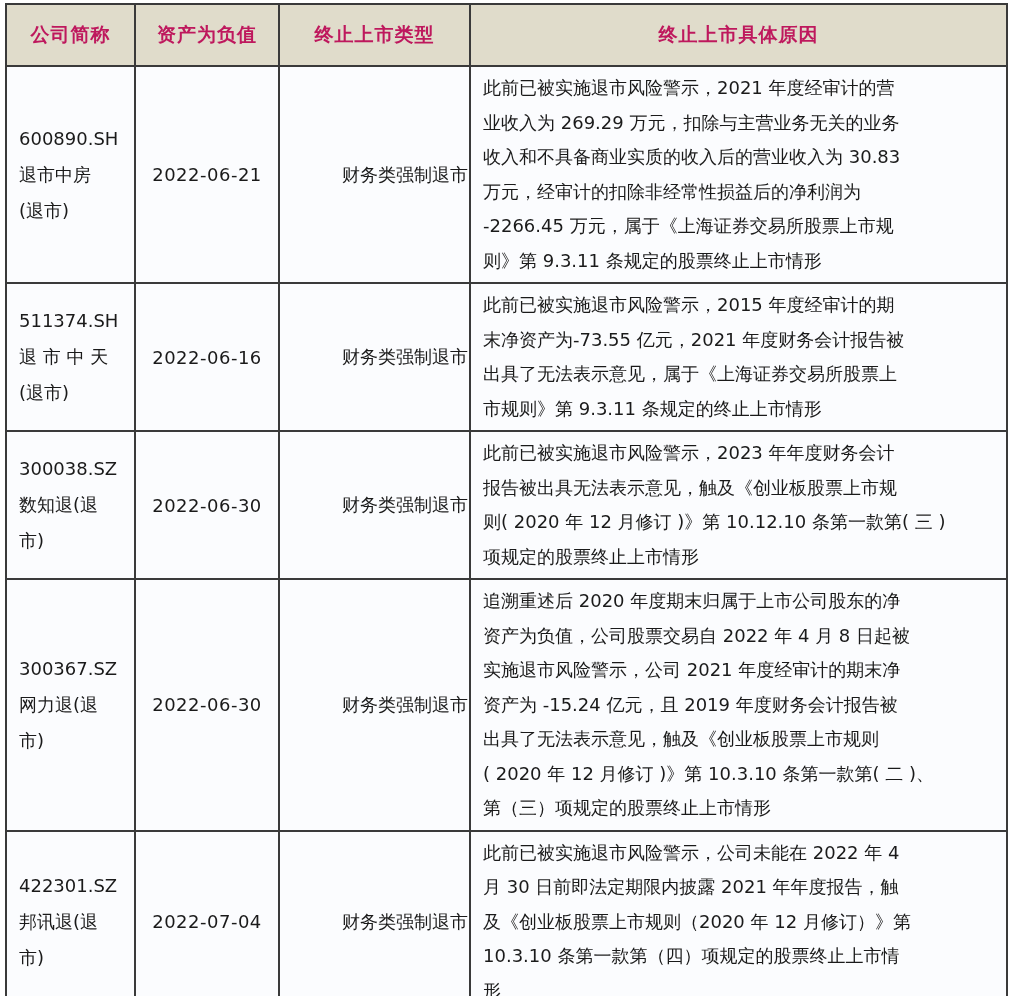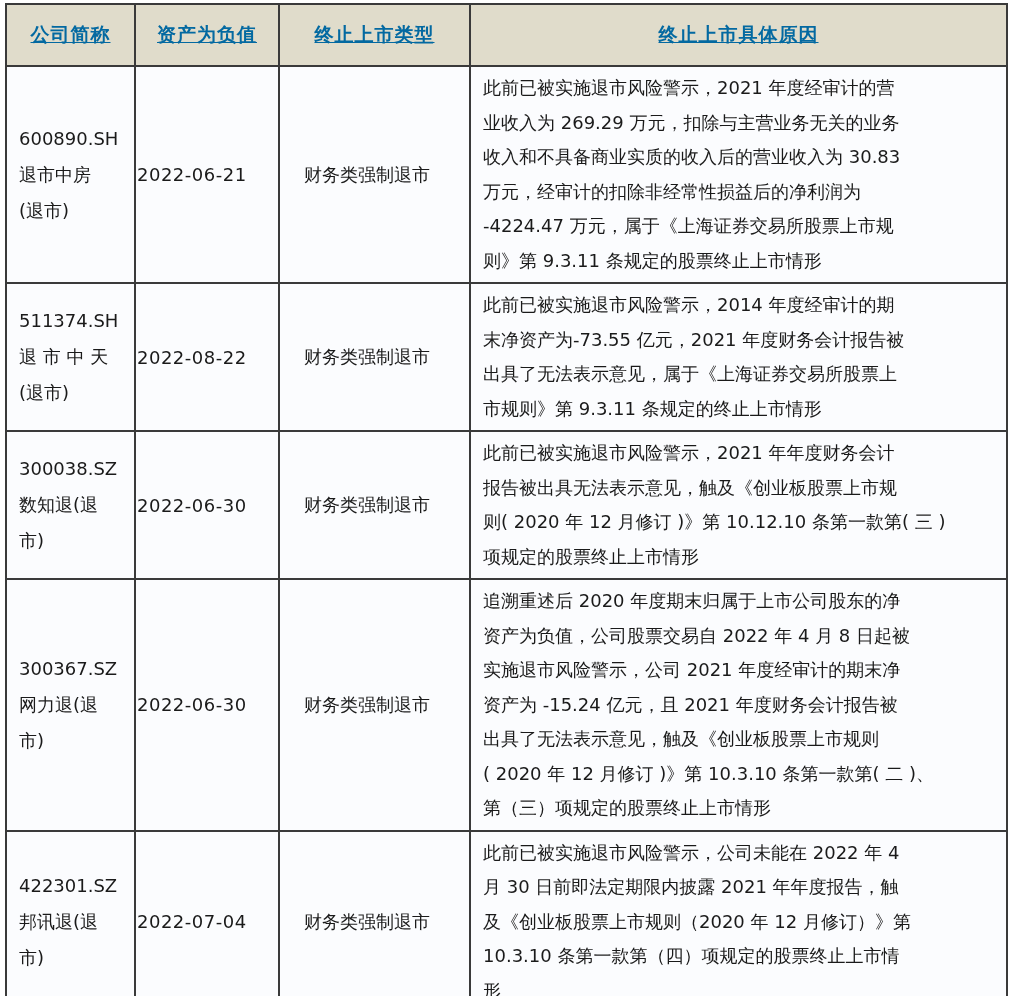--- a/index.html
+++ b/index.html
@@ -7,28 +7,27 @@
          font-family: "DejaVu Sans", "Liberation Sans", sans-serif; color: #1a1a1a; }
   table.main {
     position: absolute; left: 5px; top: 3px;
     width: 1001px; border-collapse: collapse; table-layout: fixed;
   }
   table.main th, table.main td {
     border: 2px solid #3a3a3a;
   }
   table.main th {
     background: #e0dccb; height: 58px; font-weight: bold; font-size: 19px;
-    text-align: center; vertical-align: middle; color: #0369a1;
+    text-align: center; vertical-align: middle; color: #be185d;
     letter-spacing: 1px;
-    text-decoration: underline;
   }
   table.main td { background: #fbfcfe; font-size: 18px; vertical-align: middle; }
   td.company { padding: 0 10px 0 12px; line-height: 36px; text-align: left; }
-  td.date { text-align: left; font-size: 19px; letter-spacing: 0.5px; margin-left: 20px; }
-  td.type { text-align: left; font-size: 18px; padding-left: 24px; }
+  td.date { text-align: center; font-size: 19px; letter-spacing: 0.5px; margin-left: 20px; }
+  td.type { text-align: right; font-size: 18px; padding-left: 24px; }
   td.reason { padding: 4px 4px 4px 12px; line-height: 34.5px; text-align: justify; font-size: 18px; }
   .line { display: block; }
 </style>
 </head>
 <body>
 
 <table class="main">
   <colgroup>
     <col style="width:129px">
     <col style="width:144px">
@@ -51,70 +50,70 @@
         <span class="line">退市中房</span>
         <span class="line">(退市)</span>
       </td>
       <td class="date">2022-06-21</td>
       <td class="type">财务类强制退市</td>
       <td class="reason">
         <span class="line">此前已被实施退市风险警示，2021 年度经审计的营</span>
         <span class="line">业收入为 269.29 万元，扣除与主营业务无关的业务</span>
         <span class="line">收入和不具备商业实质的收入后的营业收入为 30.83</span>
         <span class="line">万元，经审计的扣除非经常性损益后的净利润为</span>
-        <span class="line">-4224.47 万元，属于《上海证券交易所股票上市规</span>
+        <span class="line">-2266.45 万元，属于《上海证券交易所股票上市规</span>
         <span class="line">则》第 9.3.11 条规定的股票终止上市情形</span>
       </td>
     </tr>
 
     <tr style="height:140px">
       <td class="company">
         <span class="line">511374.SH</span>
         <span class="line">退 市 中 天</span>
         <span class="line">(退市)</span>
       </td>
-      <td class="date">2022-08-22</td>
+      <td class="date">2022-06-16</td>
       <td class="type">财务类强制退市</td>
       <td class="reason">
-        <span class="line">此前已被实施退市风险警示，2014 年度经审计的期</span>
+        <span class="line">此前已被实施退市风险警示，2015 年度经审计的期</span>
         <span class="line">末净资产为-73.55 亿元，2021 年度财务会计报告被</span>
         <span class="line">出具了无法表示意见，属于《上海证券交易所股票上</span>
         <span class="line">市规则》第 9.3.11 条规定的终止上市情形</span>
       </td>
     </tr>
 
     <tr style="height:144px">
       <td class="company">
         <span class="line">300038.SZ</span>
         <span class="line">数知退(退</span>
         <span class="line">市)</span>
       </td>
       <td class="date">2022-06-30</td>
       <td class="type">财务类强制退市</td>
       <td class="reason">
-        <span class="line">此前已被实施退市风险警示，2021 年年度财务会计</span>
+        <span class="line">此前已被实施退市风险警示，2023 年年度财务会计</span>
         <span class="line">报告被出具无法表示意见，触及《创业板股票上市规</span>
         <span class="line">则( 2020 年 12 月修订 )》第 10.12.10 条第一款第( 三 )</span>
         <span class="line">项规定的股票终止上市情形</span>
       </td>
     </tr>
 
     <tr style="height:246px">
       <td class="company">
         <span class="line">300367.SZ</span>
         <span class="line">网力退(退</span>
         <span class="line">市)</span>
       </td>
       <td class="date">2022-06-30</td>
       <td class="type">财务类强制退市</td>
       <td class="reason">
         <span class="line">追溯重述后 2020 年度期末归属于上市公司股东的净</span>
         <span class="line">资产为负值，公司股票交易自 2022 年 4 月 8 日起被</span>
         <span class="line">实施退市风险警示，公司 2021 年度经审计的期末净</span>
-        <span class="line">资产为 -15.24 亿元，且 2021 年度财务会计报告被</span>
+        <span class="line">资产为 -15.24 亿元，且 2019 年度财务会计报告被</span>
         <span class="line">出具了无法表示意见，触及《创业板股票上市规则</span>
         <span class="line">( 2020 年 12 月修订 )》第 10.3.10 条第一款第( 二 )、</span>
         <span class="line">第（三）项规定的股票终止上市情形</span>
       </td>
     </tr>
 
     <tr style="height:180px">
       <td class="company">
         <span class="line">422301.SZ</span>
         <span class="line">邦讯退(退</span>

